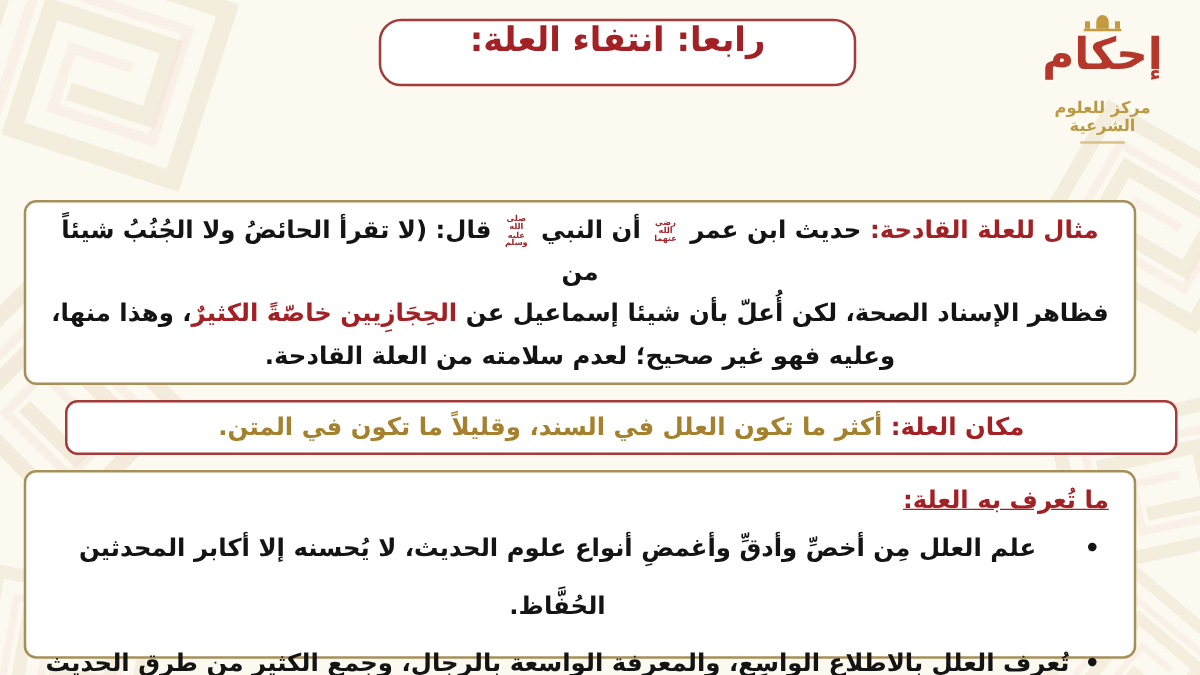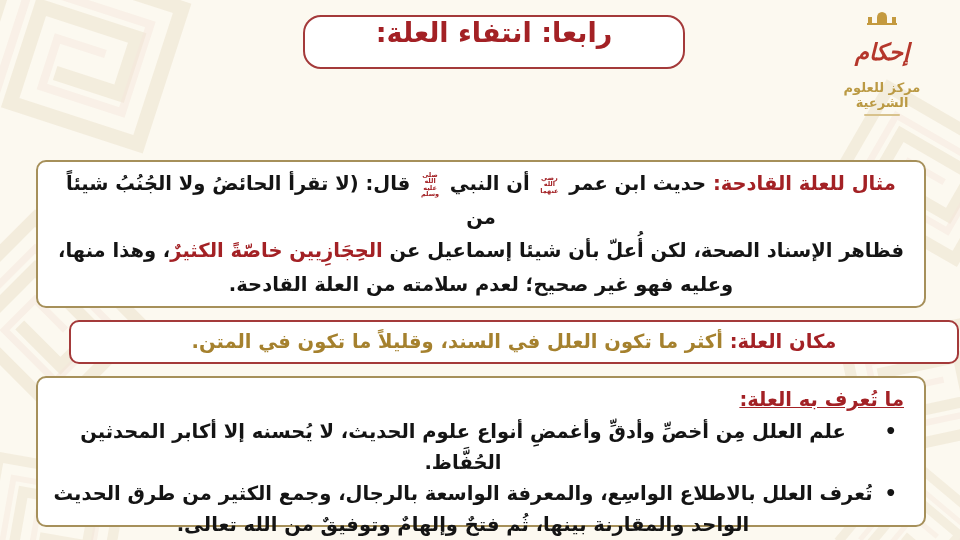--- a/index.html
+++ b/index.html
@@ -20,27 +20,27 @@
   }
   .title-text{font-size:27px;color:var(--red,#a32125);letter-spacing:0;}
 
   
   .logo{position:absolute;right:20px;top:12px;width:116px;text-align:center;direction:rtl;}
   .crown{position:relative;width:30px;height:13px;margin:0 auto;}
   .crown-dome{position:absolute;left:10px;top:0;width:10px;height:11px;background:#c49a3f;border-radius:50% 50% 0 0;}
   .crown-pillar-l{position:absolute;left:1px;bottom:2px;width:4px;height:6px;background:#c49a3f;}
   .crown-pillar-r{position:absolute;right:1px;bottom:2px;width:4px;height:6px;background:#c49a3f;}
   .crown-base{position:absolute;left:0;bottom:0;width:30px;height:2.5px;background:#c49a3f;}
-  .logo-word{font-size:23px;line-height:1.05;color:#b5372b;margin-top:15px;font-style:italic;}
+  .logo-word{font-size:35px;line-height:1.05;color:#b5372b;margin-top:1px;}
   .logo-sub{font-size:13px;color:#bb9a44;margin-top:16px;}
   .logo-rule{width:36px;height:2px;background:#d8c28c;margin:4px auto 0;border-radius:1px;}
 
   
   .box{
-    position:absolute;left:36px;width:890px;background:#ffffff;
+    position:absolute;left:19px;width:890px;background:#ffffff;
     border-radius:10px;box-sizing:border-box;
   }
   .example-box{top:160px;height:148px;border:2px solid var(--border_gold,#a6905a);padding:5px 12px;}
   .location-box{top:320px;height:44px;border:2px solid var(--border_red,#a43a3a);display:flex;align-items:center;justify-content:center;padding:0 12px;margin-left:33px;}
   .knowledge-box{top:376px;height:151px;border:2px solid var(--border_gold,#a6905a);padding:6px 14px;}
 
   .line{direction:rtl;text-align:center;font-size:19.5px;line-height:33.5px;color:#141414;}
   .seg{white-space:pre-wrap;}
   .seg-red{color:var(--red,#a32125);}
   .seg-gold{color:var(--gold,#a5812e);}
@@ -48,21 +48,21 @@
   .seg-honorific{
     display:inline-block;color:var(--red,#a32125);
     font-size:6.5px;line-height:6.5px;width:22px;
     vertical-align:middle;text-align:center;margin:0 2px;
   }
 
   .kb-header{direction:rtl;text-align:right;font-size:19.5px;line-height:32px;color:var(--red,#a32125);padding-right:6px;text-decoration:underline;}
   .kb-list{margin:0;padding:0;list-style:none;}
   .kb-item{
     direction:rtl;position:relative;padding-right:36px;
-    text-align:center;font-size:19.5px;line-height:31px;color:#141414;
+    text-align:center;font-size:19.5px;line-height:46px;color:#141414;
   }
   .kb-item::before{content:"•";position:absolute;right:13px;top:0;color:#141414;}
 </style>
 </head>
 <body>
 
 <div class="stage" style="background: rgb(252, 249, 240);">
 
   <svg class="pattern" style="left:-34px;top:-40px;width:210px;height:210px;opacity:.12;transform:rotate(18deg);" viewBox="0 0 100 100">
     <path d="M8 92 V8 H92 V76 H28 V28 H76 V56 H44" fill="none" stroke="#b9995c" stroke-width="7"></path>

